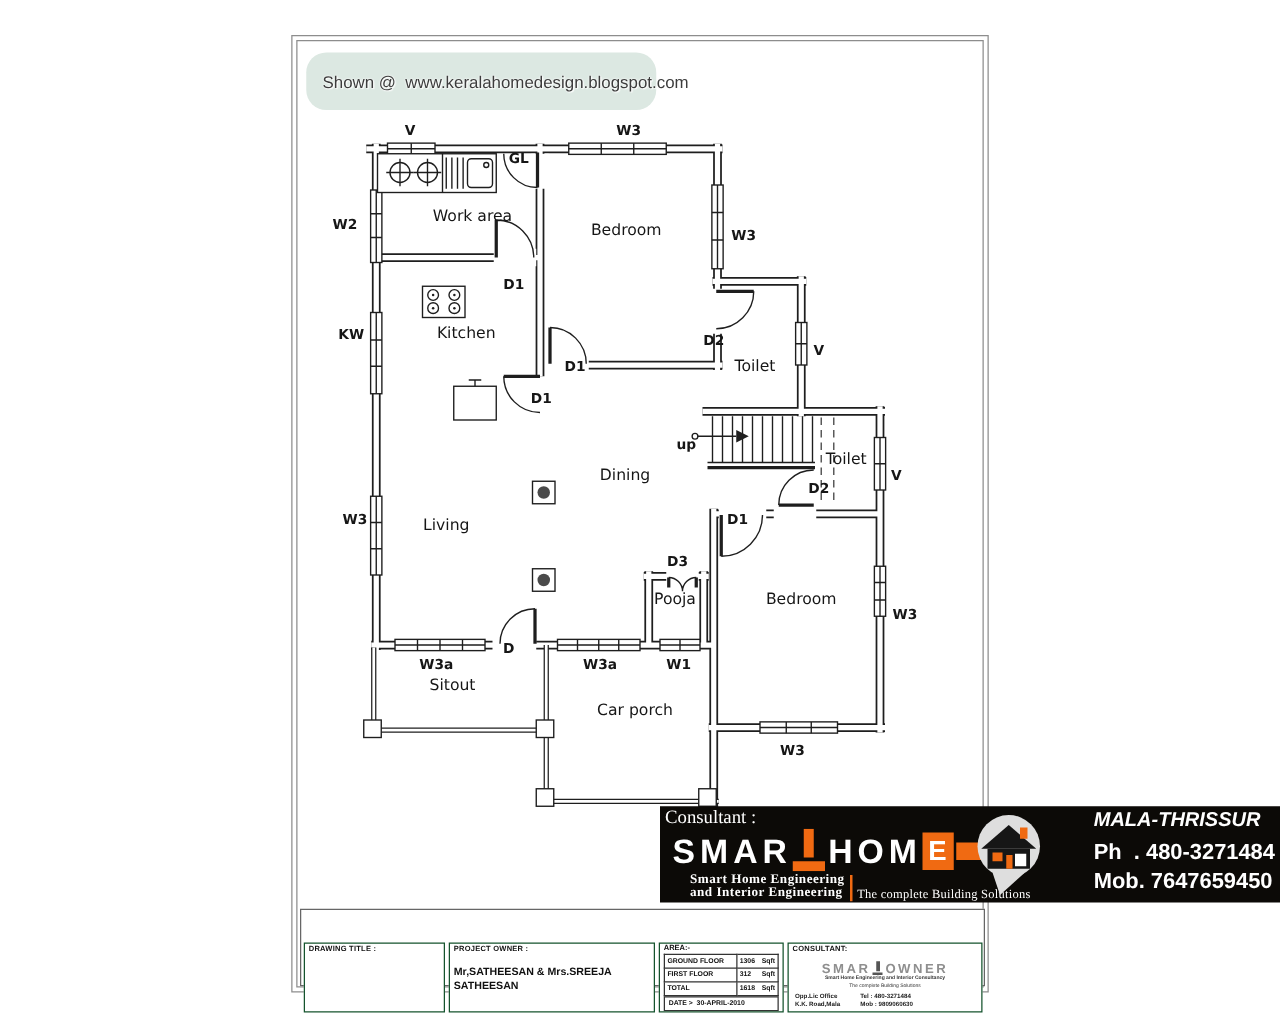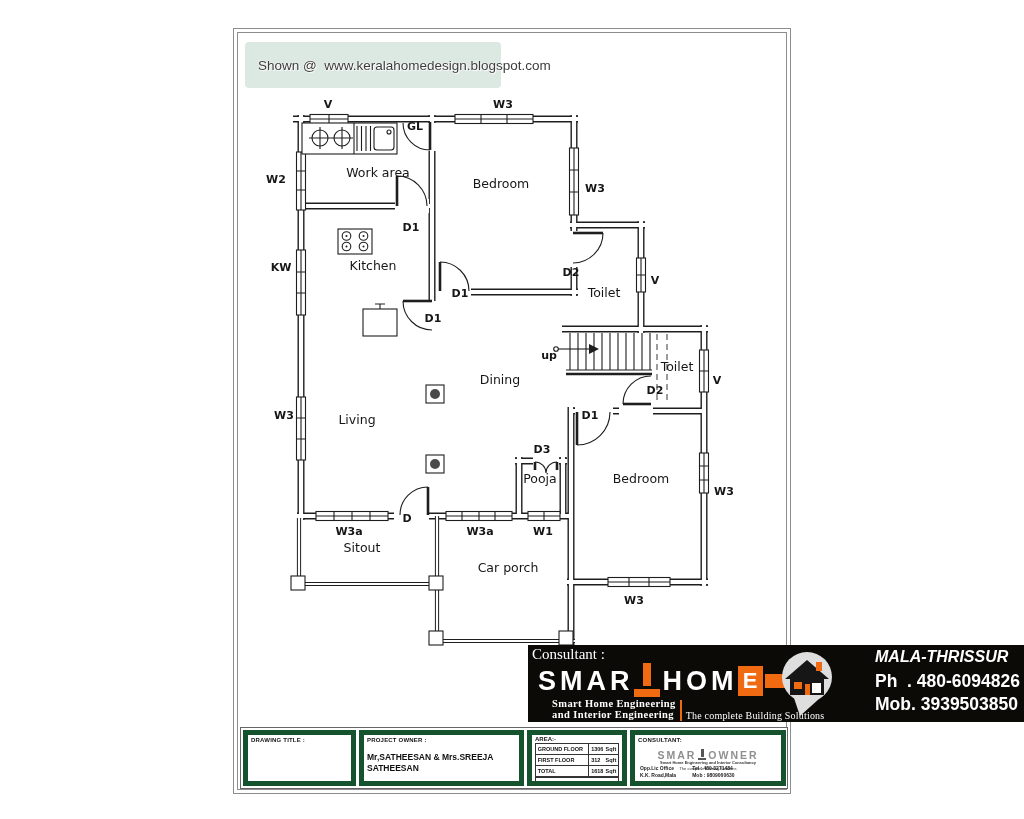--- a/index.html
+++ b/index.html
@@ -17,22 +17,22 @@
   .cut{fill:#ffffff;stroke:none;}
   .win{fill:#ffffff;stroke:#1e1e1e;stroke-width:1.1;}
   .ln{fill:none;stroke:#1e1e1e;stroke-width:1.1;}
   .leaf{fill:none;stroke:#1e1e1e;stroke-width:2.6;}
   .dash{fill:none;stroke:#5a5a5a;stroke-width:1.2;stroke-dasharray:6 4;}
   .dot{fill:#1e1e1e;}
   .colfill{fill:#4a4a4a;}
   .room-label{font-family:"DejaVu Sans",sans-serif;font-size:12.5px;fill:#161616;text-anchor:middle;}
   .tag-label{font-family:"DejaVu Sans",sans-serif;font-size:11px;font-weight:bold;fill:#161616;text-anchor:middle;}
   
-  .watermark{position:absolute;left:245px;top:42px;width:256px;height:46px;background:var(--wm-bg,#dce8e2);
-             border-radius:4px;display:flex;align-items:center;padding-left:13px;box-sizing:border-box;
+  .watermark{position:absolute;left:245px;top:42px;width:280px;height:46px;background:var(--wm-bg,#dce8e2);
+             border-radius:16px;display:flex;align-items:center;padding-left:13px;box-sizing:border-box;
              font-size:13.5px;color:#3c3c3c;white-space:pre;
              text-shadow:0 0 2px #fff,0 0 1px #fff,1px 1px 1px #fff;}
   
   .banner{position:absolute;left:528px;top:645px;width:496px;height:77px;background:var(--banner-bg,#0c0a07);color:#fff;}
   .b-consultant{position:absolute;left:4px;top:1px;font-family:"Liberation Serif",serif;font-size:15px;}
   .b-brandrow{position:absolute;left:10px;top:16px;height:37px;display:flex;align-items:center;}
   .b-word{font-size:27px;font-weight:bold;letter-spacing:4px;line-height:1;margin-top:3px;}
   .b-plumb{width:26px;height:34px;margin:0 3px 0 0;flex:none;}
   .b-ebox{width:25px;height:30px;background:var(--accent,#f06a12);display:flex;align-items:center;justify-content:center;
           font-size:22px;font-weight:bold;color:#fff;margin-top:3px;flex:none;}
@@ -41,21 +41,21 @@
   .b-tagleft{font-family:"Liberation Serif",serif;font-weight:bold;font-size:10.5px;line-height:1.04;letter-spacing:.4px;}
   .b-sep{width:2px;height:21px;background:var(--accent,#f06a12);margin:0 4px;flex:none;}
   .b-tagright{font-family:"Liberation Serif",serif;font-size:10px;letter-spacing:.2px;white-space:nowrap;}
   .b-house{position:absolute;left:250px;top:5px;width:58px;height:67px;}
   .accent-fill{fill:var(--accent,#f06a12);}
   .b-right{position:absolute;left:347px;top:3px;}
   .b-loc{font-style:italic;font-weight:600;font-size:16px;margin-bottom:4px;}
   .b-ph,.b-mob{font-size:17.5px;font-weight:600;white-space:pre;line-height:1.3;}
   
   .titleblock{position:absolute;left:240px;top:727px;width:548px;height:62px;background:#fff;border:1px solid #666;box-sizing:border-box;}
-  .tb-cell{position:absolute;border:5px solid #14532d;box-sizing:border-box;overflow:hidden;background:#fff;}
+  .tb-cell{position:absolute;border:1px solid #14532d;box-sizing:border-box;overflow:hidden;background:#fff;margin-top:24px;}
   .tb-c1{left:2px;top:2px;width:113px;height:56px;}
   .tb-c2{left:118px;top:2px;width:165px;height:56px;}
   .tb-c3{left:286px;top:2px;width:100px;height:56px;}
   .tb-c4{left:389px;top:2px;width:156px;height:56px;}
   .tb-label{font-size:6px;font-weight:bold;padding:2px 3px;letter-spacing:.2px;color:#111;}
   .tb-owner{font-size:8.5px;font-weight:bold;padding:7px 3px 0;line-height:1.3;color:#111;}
   .area-head{font-size:6px;font-weight:bold;padding:1px 3px 0;color:#111;}
   .area-table{width:94%;margin:1px auto 0;border-collapse:collapse;table-layout:fixed;}
   .area-table td{border:1px solid #333;font-size:5.5px;font-weight:bold;padding:1px 2px;line-height:8px;color:#111;}
   td.a-name{width:58%;}
@@ -326,22 +326,22 @@
         <polygon points="7,29 29,10 51,29" fill="#161616"></polygon>
         <rect x="38" y="12" width="6" height="9" class="accent-fill"></rect>
         <rect x="12" y="29" width="34" height="16" fill="#161616"></rect>
         <rect x="16" y="32" width="8" height="7" class="accent-fill"></rect>
         <rect x="34" y="33" width="9" height="10" fill="#ffffff"></rect>
         <rect x="27" y="34" width="5" height="11" class="accent-fill"></rect>
       </svg>
     </div>
     <div class="b-right">
       <div class="b-loc">MALA-THRISSUR</div>
-      <div class="b-ph">Ph  . 480-6094826</div>
-      <div class="b-mob">Mob. 3939503850</div>
+      <div class="b-ph">Ph  . 480-3271484</div>
+      <div class="b-mob">Mob. 7647659450</div>
     </div>
   </div>
 
   <div class="titleblock">
     <div class="tb-cell tb-c1">
       <div class="tb-label">DRAWING TITLE :</div>
     </div>
     <div class="tb-cell tb-c2">
       <div class="tb-label">PROJECT OWNER :</div>
       <div class="tb-owner">Mr,SATHEESAN &amp; Mrs.SREEJA SATHEESAN</div>

